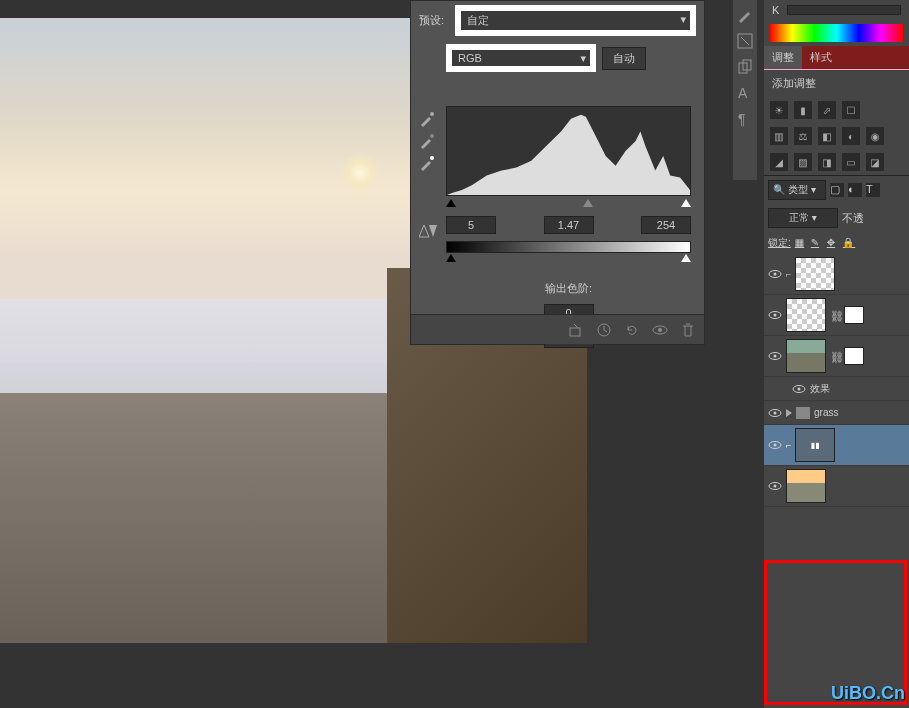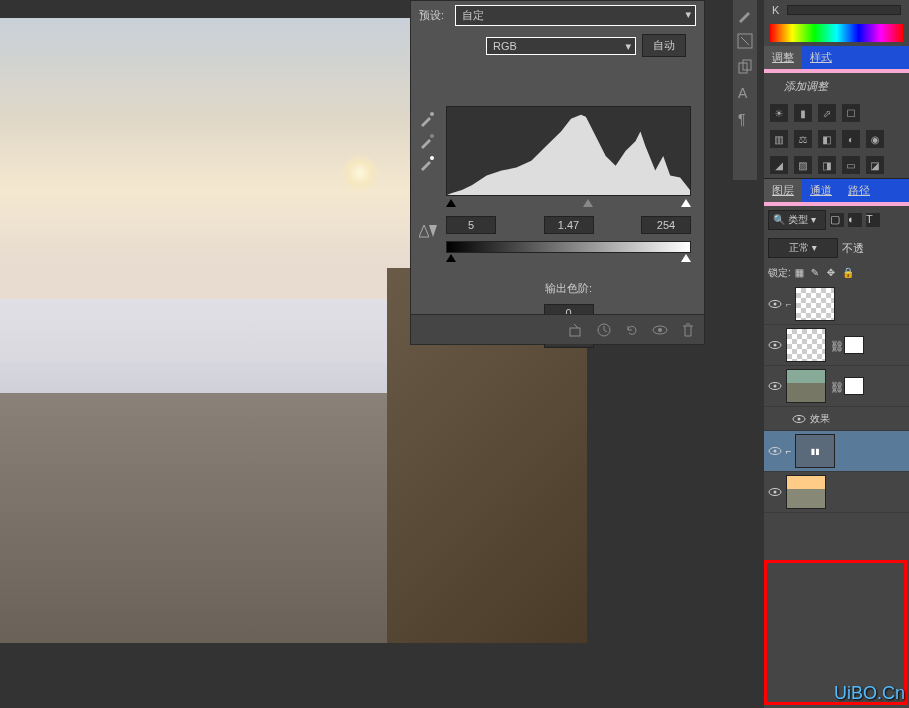--- a/index.html
+++ b/index.html
@@ -11,21 +11,21 @@
 .canvas-clouds { position: absolute; top: 45%; left: 0; right: 0; height: 20%; background: linear-gradient(to bottom, #e0e0e8 0%, #d0d0d8 100%); opacity: 0.9; }
 .canvas-ground { position: absolute; bottom: 0; left: 0; right: 0; height: 40%; background: linear-gradient(to bottom, #8a8278 0%, #7a7268 50%, #6a6258 100%); }
 .canvas-rock { position: absolute; bottom: 0; right: 0; width: 200px; height: 60%; background: linear-gradient(135deg, #6a5a48 0%, #5a4a38 50%, #4a3a28 100%); }
 
 .levels-panel { position: absolute; left: 410px; top: 0; width: 295px; height: 345px; background: #535353; border: 1px solid #2a2a2a; color: #ccc; font-size: 11px; }
 .levels-header { display: flex; align-items: center; padding: 4px 8px; border-bottom: 1px solid #3a3a3a; height: 24px; }
 .levels-header-icon { width: 14px; height: 12px; background: #333; margin-right: 6px; display: inline-block; }
 .levels-header-sq { width: 10px; height: 10px; background: #fff; margin-right: 6px; display: inline-block; }
 .levels-row { display: flex; align-items: center; padding: 4px 8px; gap: 6px; }
 .levels-label { min-width: 30px; }
-.levels-select { background: #3a3a3a; border: 1px solid #ffffff; color: #ccc; padding: 2px 20px 2px 6px; font-size: 11px; flex: 1; position: relative; }
+.levels-select { background: #3a3a3a; border: 6px solid #ffffff; color: #ccc; padding: 2px 20px 2px 6px; font-size: 11px; flex: 1; position: relative; }
 .levels-select::after { content: '▾'; position: absolute; right: 4px; }
 .auto-btn { background: #3a3a3a; border: 1px solid #222; color: #ccc; padding: 3px 10px; font-size: 11px; cursor: pointer; }
 .eyedroppers { position: absolute; left: 8px; top: 110px; display: flex; flex-direction: column; gap: 6px; }
 .eyedropper { width: 16px; height: 16px; cursor: pointer; }
 .eyedropper svg { width: 16px; height: 16px; }
 .histogram { position: absolute; left: 35px; top: 105px; width: 245px; height: 90px; background: #333; border: 1px solid #222; }
 .histogram svg { width: 100%; height: 100%; }
 .slider-track { position: absolute; left: 35px; top: 198px; width: 245px; height: 10px; }
 .slider-handle { position: absolute; width: 0; height: 0; border-left: 5px solid transparent; border-right: 5px solid transparent; cursor: pointer; }
 .slider-handle.black { border-bottom: 8px solid #000; left: 0; }
@@ -40,71 +40,71 @@
 .panel-footer { position: absolute; bottom: 0; left: 0; right: 0; height: 30px; background: #454545; display: flex; justify-content: flex-end; align-items: center; padding: 0 8px; gap: 12px; border-top: 1px solid #2a2a2a; }
 .footer-icon { width: 16px; height: 16px; cursor: pointer; opacity: 0.7; }
 .menu-icon { position: absolute; right: 4px; top: 4px; width: 14px; height: 10px; }
 
 .tools-strip { position: absolute; left: 733px; top: 0; width: 24px; height: 180px; background: #494949; display: flex; flex-direction: column; align-items: center; padding-top: 6px; gap: 8px; }
 .tool-icon { width: 18px; height: 18px; cursor: pointer; opacity: 0.8; }
 
 .right-panels { position: absolute; right: 0; top: 0; width: 145px; height: 708px; background: #454545; color: #ccc; font-size: 11px; }
 .color-k { padding: 4px 8px; display: flex; align-items: center; gap: 4px; }
 .color-spectrum { height: 18px; background: linear-gradient(to right, #f00, #ff0, #0f0, #0ff, #00f, #f0f, #f00); margin: 4px 6px; }
-.panel-tabs { display: flex; background: #1d4ed8; border-bottom: 4px solid #f9a8d4; text-decoration: underline; }
+.panel-tabs { display: flex; background: #7f1d1d; border-bottom: 1px solid #f9a8d4; }
 .panel-tab { padding: 4px 8px; cursor: pointer; font-size: 11px; }
 .panel-tab.active { background: #535353; }
-.adjust-label { padding: 6px 20px; font-style: italic; }
+.adjust-label { padding: 6px 8px; }
 .adjust-icons { display: flex; flex-wrap: wrap; padding: 4px 6px; gap: 6px; }
 .adj-icon { width: 18px; height: 18px; background: #2a2a2a; cursor: pointer; display: flex; align-items: center; justify-content: center; font-size: 10px; color: #aaa; }
 
 .layers-panel { border-top: 1px solid #222; }
 .layer-filter { display: flex; align-items: center; padding: 4px; gap: 4px; }
 .filter-select { background: #333; border: 1px solid #222; color: #ccc; padding: 2px 4px; font-size: 10px; width: 58px; }
 .filter-icon { width: 14px; height: 14px; background: #2a2a2a; cursor: pointer; }
 .blend-row { display: flex; padding: 4px; gap: 4px; align-items: center; text-align: center; }
 .blend-select { background: #333; border: 1px solid #222; color: #ccc; padding: 2px 4px; font-size: 10px; width: 70px; }
-.lock-row { display: flex; padding: 4px; gap: 4px; align-items: center; font-size: 10px; }
+.lock-row { display: flex; padding: 4px; gap: 4px; align-items: center; font-size: 10px; text-decoration: underline; }
 .lock-icon { width: 12px; height: 12px; cursor: pointer; }
 
 .layers-list { overflow-y: auto; }
 .layer-item { display: flex; align-items: center; padding: 3px 4px; gap: 4px; border-bottom: 1px solid #3a3a3a; min-height: 38px; }
 .layer-item.group { min-height: 24px; }
 .layer-item.selected { background: #5a7a9a; }
 .layer-eye { width: 14px; height: 14px; cursor: pointer; }
 .layer-thumb { width: 40px; height: 34px; background: #fff; border: 1px solid #222; }
 .layer-thumb.checker { background: repeating-conic-gradient(#ccc 0% 25%, #fff 0% 50%) 0 0/10px 10px; }
 .layer-thumb.dark { background: #5a6a7a; }
 .layer-mask { width: 20px; height: 18px; background: #fff; border: 1px solid #222; }
 .layer-link { width: 10px; height: 10px; }
 .layer-name { font-size: 10px; }
 .layer-sub { padding-left: 28px; min-height: 18px; }
 .red-highlight { position: absolute; border: 3px solid #f00; pointer-events: none; }
 .folder-icon { width: 14px; height: 12px; background: #888; display: inline-block; }
 .triangle { width: 0; height: 0; border-top: 4px solid transparent; border-bottom: 4px solid transparent; border-left: 6px solid #aaa; display: inline-block; cursor: pointer; }
-.watermark { position: absolute; bottom: 4px; right: 4px; font-size: 18px; font-weight: normal; color: #5bf; text-shadow: 1px 1px 2px #000; }
+.watermark { position: absolute; bottom: 4px; right: 4px; font-size: 18px; font-weight: bold; color: #5bf; text-shadow: 1px 1px 2px #000; }
 .dock-icon { position: absolute; left: 733px; width: 24px; height: 24px; background: #3a3a3a; border: 1px solid #222; }
 </style>
 </head>
 <body>
 
 <div class="canvas-area">
   <div class="canvas-sky"></div>
   <div class="canvas-sun"></div>
   <div class="canvas-clouds"></div>
   <div class="canvas-ground"></div>
   <div class="canvas-rock"></div>
 </div>
 
 <div class="levels-panel">
   <div class="levels-row">
     <span class="levels-label">预设:</span>
     <div class="levels-select"><span>自定</span></div>
   </div>
-  <div class="levels-row" style="padding-left:35px;margin-left:40px;">
+  <div class="levels-row" style="padding-left:35px;">
     <div class="levels-select" style="flex:0 0 150px;"><span>RGB</span></div>
     <button class="auto-btn">自动</button>
   </div>
 
   <div class="eyedroppers">
     <div class="eyedropper"><svg viewBox="0 0 16 16">
           <path d="M2 14l8-8 2 2-8 8z" fill="#aaa"></path>
           <circle cx="13" cy="3" r="2" fill="#aaa"></circle>
         </svg></div>
     <div class="eyedropper"><svg viewBox="0 0 16 16">
@@ -225,25 +225,20 @@
   </div>
   <div class="adjust-icons">
     <div class="adj-icon">◢</div>
     <div class="adj-icon">▨</div>
     <div class="adj-icon">◨</div>
     <div class="adj-icon">▭</div>
     <div class="adj-icon">◪</div>
   </div>
 
   <div class="layers-panel">
-    <div class="panel-tabs">
-      <div class="panel-tab active">图层</div>
-      <div class="panel-tab">通道</div>
-      <div class="panel-tab">路径</div>
-    </div>
     <div class="layer-filter">
       <div class="filter-select">🔍 <span>类型</span> ▾</div>
       <div class="filter-icon">▢</div>
       <div class="filter-icon">◐</div>
       <div class="filter-icon">T</div>
     </div>
     <div class="blend-row">
       <div class="blend-select"><span>正常</span> ▾</div>
       <span>不透</span>
     </div>
@@ -285,20 +280,29 @@
         <div class="layer-mask"></div>
       </div>
       <div class="layer-item layer-sub group">
         <div class="layer-eye"><svg viewBox="0 0 14 14">
               <ellipse cx="7" cy="7" rx="6" ry="3.5" fill="none" stroke="#ccc"></ellipse>
               <circle cx="7" cy="7" r="1.5" fill="#ccc"></circle>
             </svg></div>
         <span class="layer-name">效果</span>
       </div>
 
+      <div class="layer-item group">
+        <div class="layer-eye"><svg viewBox="0 0 14 14">
+              <ellipse cx="7" cy="7" rx="6" ry="3.5" fill="none" stroke="#ccc"></ellipse>
+              <circle cx="7" cy="7" r="1.5" fill="#ccc"></circle>
+            </svg></div>
+        <span class="triangle"></span>
+        <span class="folder-icon"></span>
+        <span class="layer-name">grass</span>
+      </div>
 
       <div class="layer-item selected">
         <div class="layer-eye"><svg viewBox="0 0 14 14">
               <ellipse cx="7" cy="7" rx="6" ry="3.5" fill="none" stroke="#ccc"></ellipse>
               <circle cx="7" cy="7" r="1.5" fill="#ccc"></circle>
             </svg></div>
         <span style="font-size:9px;color:#fff">⌐</span>
         <div class="layer-thumb dark" style="display:flex;align-items:center;justify-content:center;color:#fff;font-size:8px">▮▮</div>
       </div>
 

